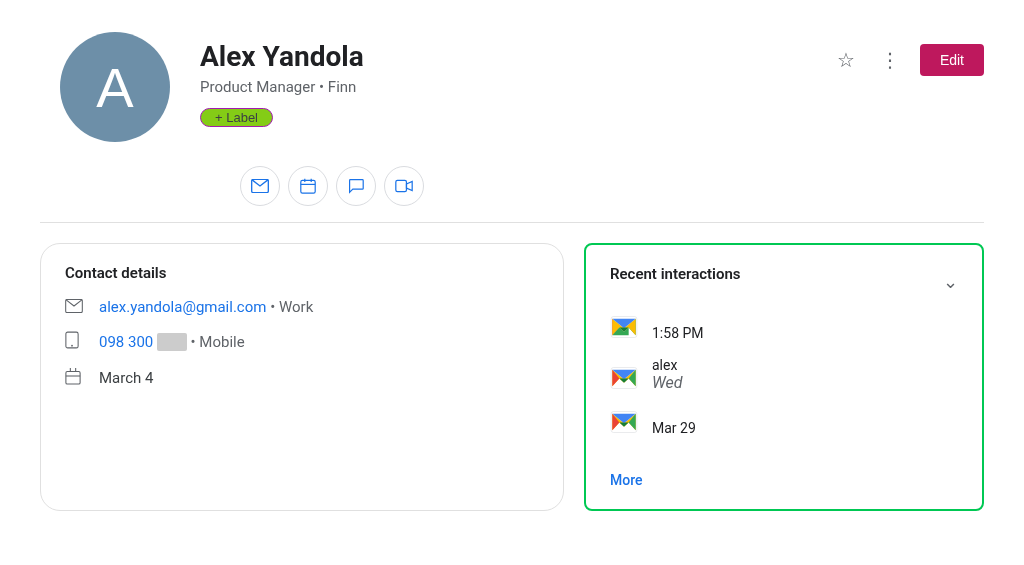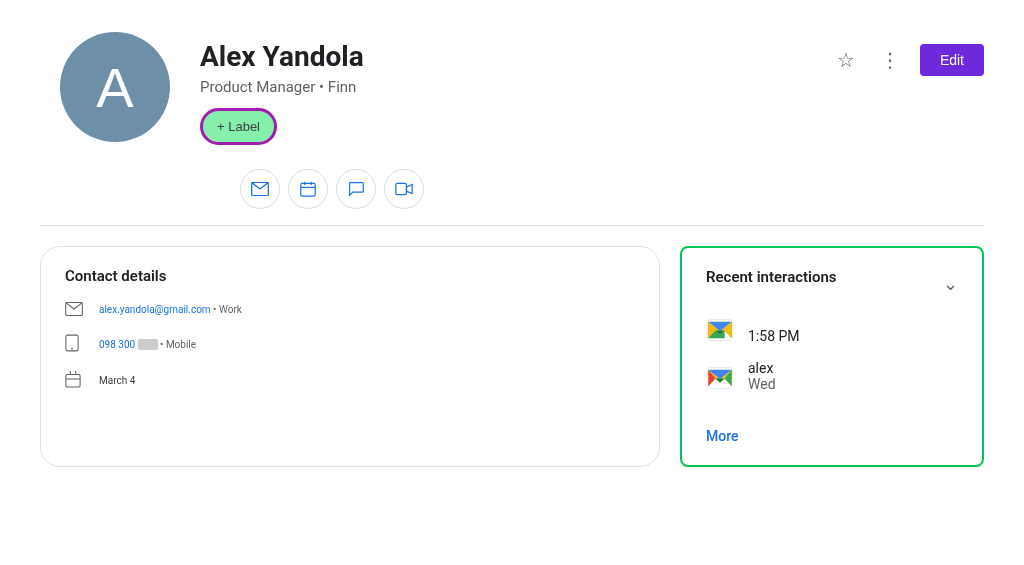--- a/index.html
+++ b/index.html
@@ -62,27 +62,27 @@
       font-size: 15px;
       color: #5f6368;
       margin-top: 4px;
     }
 
     .label-btn {
       display: inline-flex;
       align-items: center;
       gap: 4px;
       margin-top: 12px;
-      border: 3px solid #a21caf;
+      border: 1px solid #a21caf;
       border-radius: 20px;
-      padding: 8px 14px;
+      padding: 1px 14px;
       font-size: 13px;
       color: #3c4043;
       cursor: pointer;
-      background: #86efac;
+      background: #84cc16;
     }
 
     .profile-actions {
       position: absolute;
       right: 40px;
       top: 40px;
       display: flex;
       align-items: center;
       gap: 4px;
     }
@@ -95,21 +95,21 @@
       background: transparent;
       cursor: pointer;
       display: flex;
       align-items: center;
       justify-content: center;
       color: #5f6368;
       font-size: 20px;
     }
 
     .edit-btn {
-      background: #6d28d9;
+      background: #be185d;
       color: #fff;
       border: none;
       border-radius: 4px;
       padding: 8px 20px;
       font-size: 14px;
       font-weight: 500;
       cursor: pointer;
       margin-left: 6px;
     }
 
@@ -168,36 +168,36 @@
     }
 
     .detail-icon {
       color: #5f6368;
       font-size: 18px;
       width: 20px;
       flex-shrink: 0;
     }
 
     .detail-text {
-      font-size: 10px;
+      font-size: 15px;
       color: #3c4043;
     }
 
     .detail-text a, .detail-link {
       color: #1a73e8;
       text-decoration: none;
     }
 
     .detail-text .muted {
       color: #5f6368;
     }
 
     
     .recent-interactions-card {
-      width: 304px;
+      width: 400px;
       border: 2.5px solid #00c853;
       border-radius: 8px;
       padding: 20px 24px;
     }
 
     .card-header {
       display: flex;
       align-items: center;
       justify-content: space-between;
       margin-bottom: 16px;
@@ -221,22 +221,23 @@
       height: 28px;
       flex-shrink: 0;
     }
 
     .interaction-text {
       font-size: 14px;
       color: #202124;
     }
 
     .interaction-sub {
-      font-size: 14px;
-      color: #5f6368;
+      font-size: 16px;
+      color: #5f6368;
+      font-style: italic;
     }
 
     .more-link {
       color: #1a73e8;
       font-size: 14px;
       font-weight: 500;
       cursor: pointer;
       text-decoration: none;
       display: inline-block;
       margin-top: 20px;
@@ -399,19 +400,32 @@
           <polygon points="22,5 22,19 16,12.5" fill="#34A853"></polygon>
           <polygon points="8,12.5 16,12.5 12,16" fill="#188038"></polygon>
         </svg>
         <div>
           <div class="interaction-text">alex</div>
           <div class="interaction-sub">Wed</div>
         </div>
       </div>
 
       
+      <div class="interaction-item">
+        <svg class="gmail-icon" viewBox="0 0 24 24" xmlns="http://www.w3.org/2000/svg">
+          <rect x="1" y="3" width="22" height="18" rx="2" fill="white" stroke="#dadce0" stroke-width="0.5"></rect>
+          <polygon points="2,5 12,13 22,5 22,19 16,12.5 12,16 8,12.5 2,19" fill="#FBBC04"></polygon>
+          <polygon points="2,5 12,13 22,5" fill="#4285F4"></polygon>
+          <polygon points="2,5 2,19 8,12.5" fill="#EA4335"></polygon>
+          <polygon points="22,5 22,19 16,12.5" fill="#34A853"></polygon>
+          <polygon points="8,12.5 16,12.5 12,16" fill="#188038"></polygon>
+        </svg>
+        <div>
+          <div class="interaction-text">Mar 29</div>
+        </div>
+      </div>
 
       
       <a class="more-link">More</a>
     </div>
 
   </div>
 </div>
 
 </body></html>

